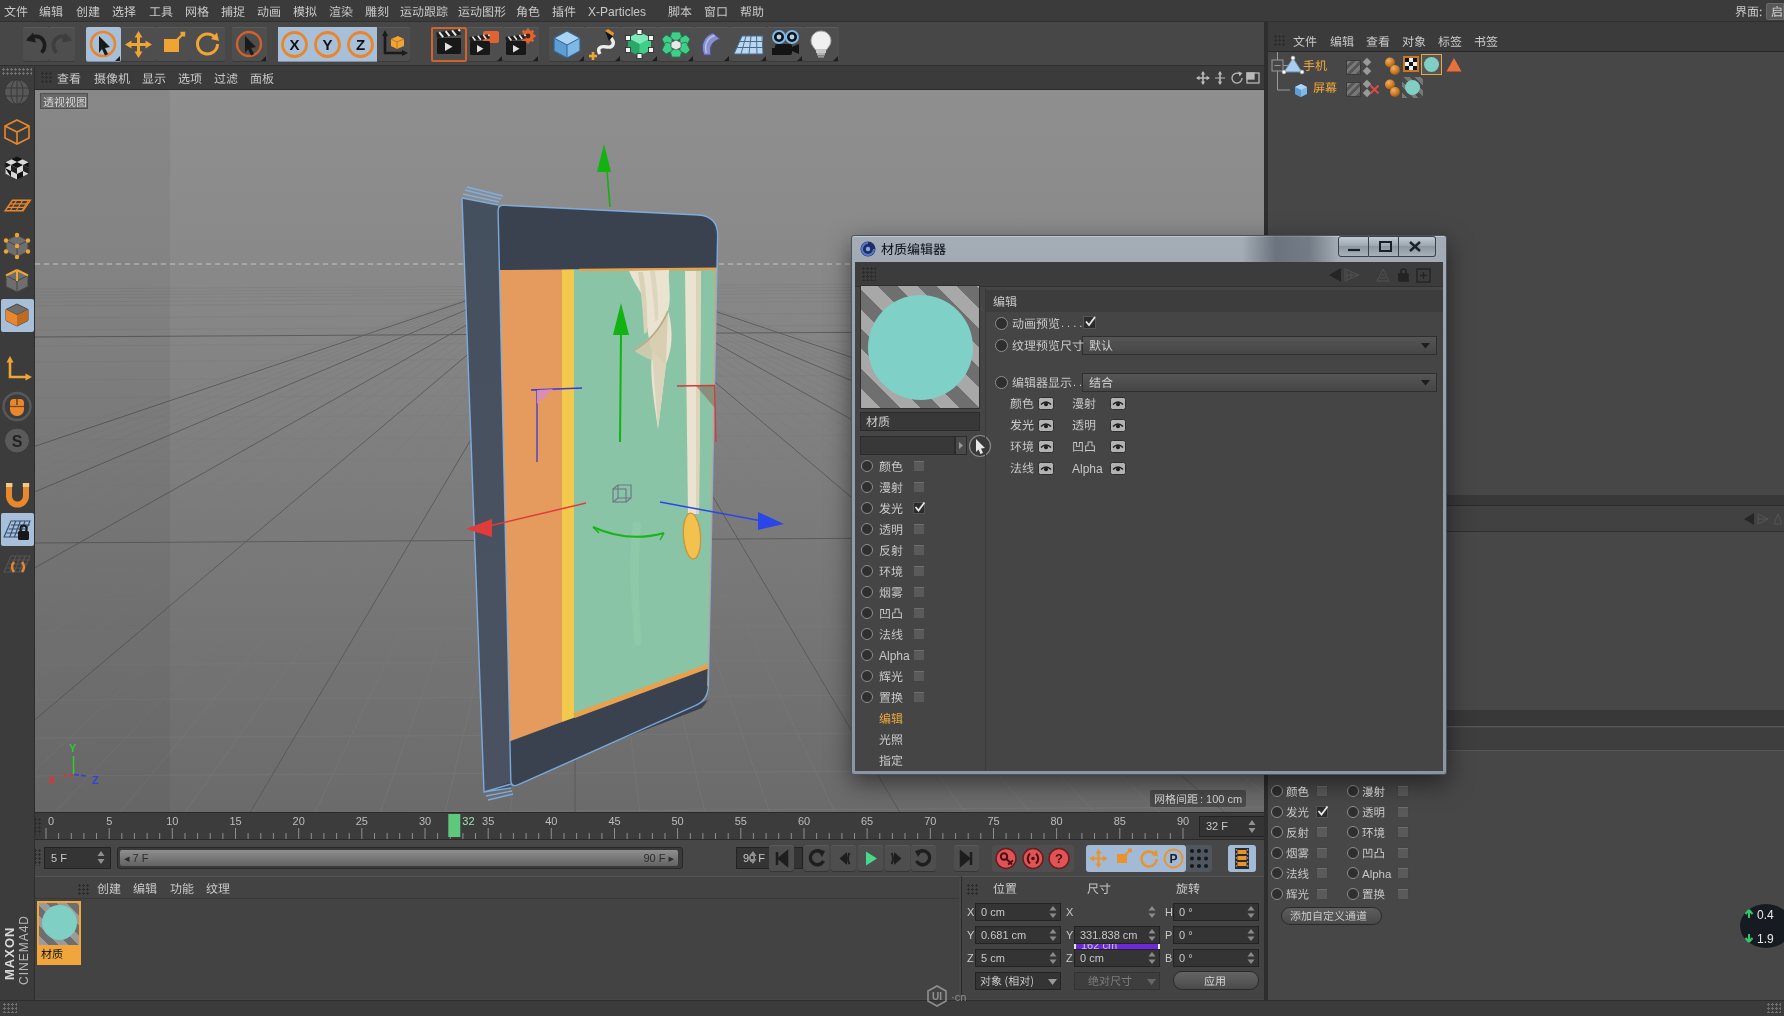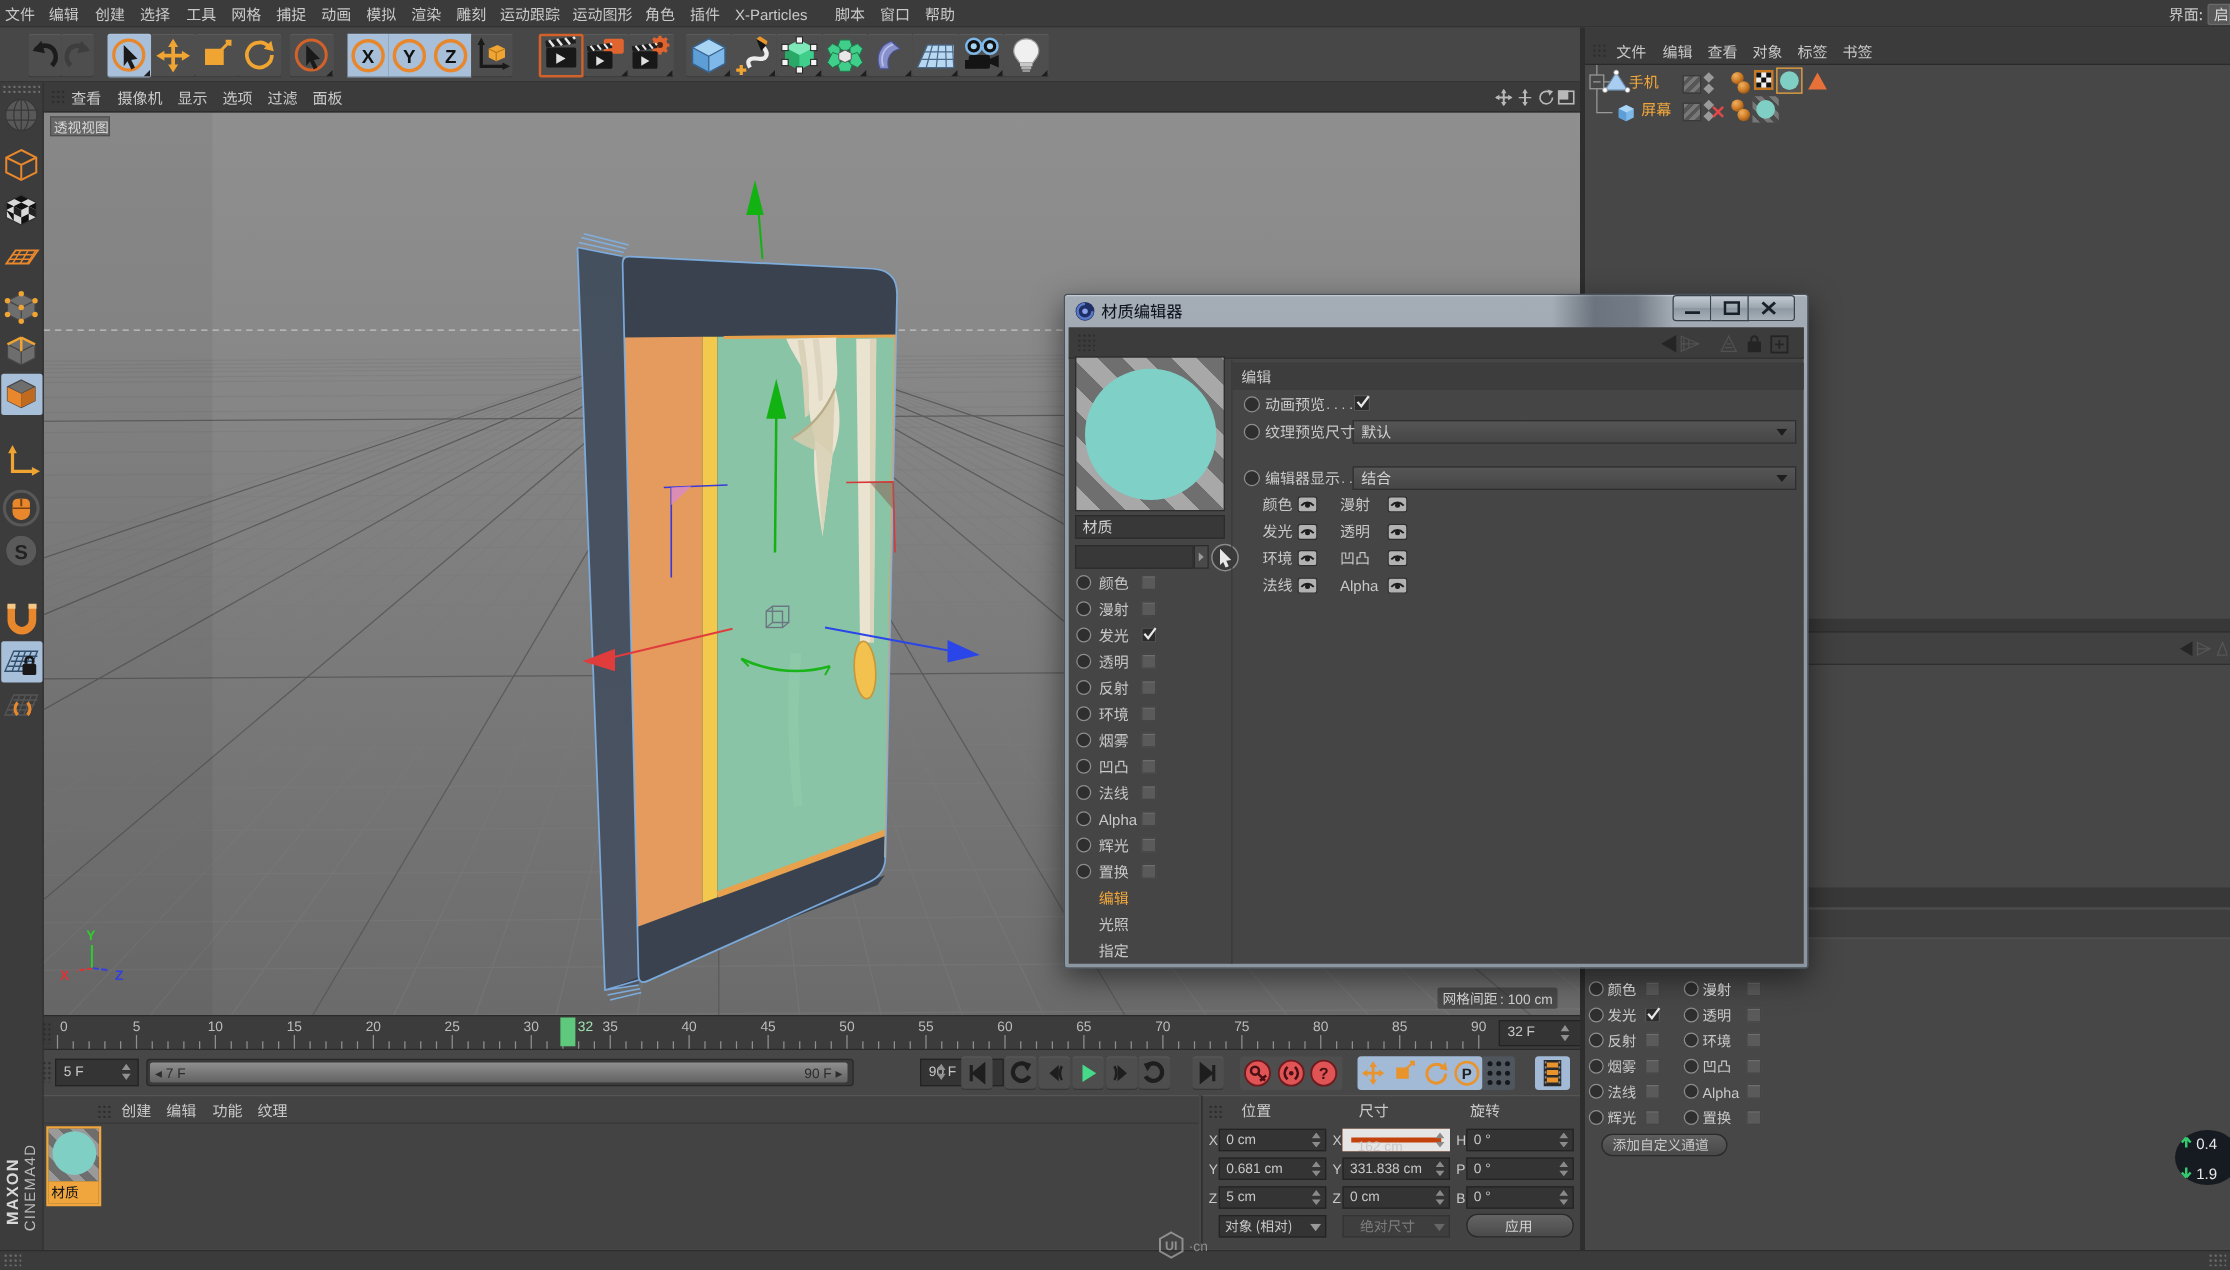--- a/index.html
+++ b/index.html
@@ -640,21 +640,21 @@
 </svg><i></i><div class="abs gripd" style="left:34px;top:818px;width:8px;height:17px"></div><div class="abs gripd" style="left:34px;top:849px;width:8px;height:17px"></div><div class="abs gripd" style="left:41px;top:883px;width:11px;height:12px"></div><div class="abs" style="left:35px;top:876px;width:924px;height:123px;background:#434343;border-top:1px solid #555"></div><div class="abs gripd" style="left:78px;top:884px;width:12px;height:12px"></div><div class="abs" style="left:35px;top:898px;width:924px;height:1px;background:#383838"></div><div class="abs" style="left:37px;top:901px;width:44px;height:64px;border:2px solid #f0a63c">
 <div class="abs" style="left:0;top:0;width:40px;height:42px;background:repeating-linear-gradient(45deg,#9a9a9a 0 7px,#6e6e6e 7px 14px)"></div>
 <div class="abs" style="left:3px;top:2px;width:35px;height:35px;border-radius:50%;background:#7fcfc4"></div>
 <div class="abs" style="left:0;top:42px;width:40px;height:18px;background:#f0a63c"></div>
   </div><div class="abs" style="left:2px;top:890px;width:16px;height:90px">
 <div style="transform:rotate(-90deg) translate(-90px,0);transform-origin:0 0;width:90px;font-size:13px;font-weight:bold;color:#d8d8d8;letter-spacing:1px">MAXON</div>
   </div><div class="abs" style="left:17px;top:880px;width:16px;height:105px">
 <div style="transform:rotate(-90deg) translate(-105px,0);transform-origin:0 0;width:105px;font-size:12px;color:#b8b8b8;letter-spacing:1px">CINEMA4D</div>
   </div><div class="abs" style="left:961px;top:876px;width:303px;height:123px;background:#434343;border-top:1px solid #555;border-left:1px solid #2b2b2b"></div><div class="abs gripd" style="left:967px;top:884px;width:12px;height:12px"></div><div class="abs" style="left:975px;top:903px;width:86px;height:18px;background:#343434;border:1px solid #232323;color:#c8c8c8;font-size:11px;line-height:16px;padding-left:5px">0 cm</div><svg class="abs" style="left:1049px;top:906px" width="8" height="12" viewBox="0 0 8 12">
     <path d="M4 0 L0.5 4.5 L7.5 4.5 Z M4 12 L0.5 7.5 L7.5 7.5 Z" fill="#8a8a8a"></path>
-  </svg><div class="abs" style="left:1074px;top:903px;width:86px;height:18px;background:#c2410c;border:7px solid #e5e5e5;color:#c8c8c8;font-size:11px;line-height:16px;padding-left:5px">162 cm</div><svg class="abs" style="left:1148px;top:906px" width="8" height="12" viewBox="0 0 8 12">
+  </svg><div class="abs" style="left:1074px;top:935px;width:86px;height:18px;background:#6d28d9;border:2px solid #e5e5e5;color:#c8c8c8;font-size:11px;line-height:16px;padding-left:5px">162 cm</div><svg class="abs" style="left:1148px;top:906px" width="8" height="12" viewBox="0 0 8 12">
     <path d="M4 0 L0.5 4.5 L7.5 4.5 Z M4 12 L0.5 7.5 L7.5 7.5 Z" fill="#8a8a8a"></path>
   </svg><div class="abs" style="left:1173px;top:903px;width:86px;height:18px;background:#343434;border:1px solid #232323;color:#c8c8c8;font-size:11px;line-height:16px;padding-left:5px">0 °</div><svg class="abs" style="left:1247px;top:906px" width="8" height="12" viewBox="0 0 8 12">
     <path d="M4 0 L0.5 4.5 L7.5 4.5 Z M4 12 L0.5 7.5 L7.5 7.5 Z" fill="#8a8a8a"></path>
   </svg><div class="abs" style="left:975px;top:926px;width:86px;height:18px;background:#343434;border:1px solid #232323;color:#c8c8c8;font-size:11px;line-height:16px;padding-left:5px">0.681 cm</div><svg class="abs" style="left:1049px;top:929px" width="8" height="12" viewBox="0 0 8 12">
     <path d="M4 0 L0.5 4.5 L7.5 4.5 Z M4 12 L0.5 7.5 L7.5 7.5 Z" fill="#8a8a8a"></path>
   </svg><div class="abs" style="left:1074px;top:926px;width:86px;height:18px;background:#343434;border:1px solid #232323;color:#c8c8c8;font-size:11px;line-height:16px;padding-left:5px">331.838 cm</div><svg class="abs" style="left:1148px;top:929px" width="8" height="12" viewBox="0 0 8 12">
     <path d="M4 0 L0.5 4.5 L7.5 4.5 Z M4 12 L0.5 7.5 L7.5 7.5 Z" fill="#8a8a8a"></path>
   </svg><div class="abs" style="left:1173px;top:926px;width:86px;height:18px;background:#343434;border:1px solid #232323;color:#c8c8c8;font-size:11px;line-height:16px;padding-left:5px">0 °</div><svg class="abs" style="left:1247px;top:929px" width="8" height="12" viewBox="0 0 8 12">
     <path d="M4 0 L0.5 4.5 L7.5 4.5 Z M4 12 L0.5 7.5 L7.5 7.5 Z" fill="#8a8a8a"></path>
   </svg><div class="abs" style="left:975px;top:949px;width:86px;height:18px;background:#343434;border:1px solid #232323;color:#c8c8c8;font-size:11px;line-height:16px;padding-left:5px">5 cm</div><svg class="abs" style="left:1049px;top:952px" width="8" height="12" viewBox="0 0 8 12">

